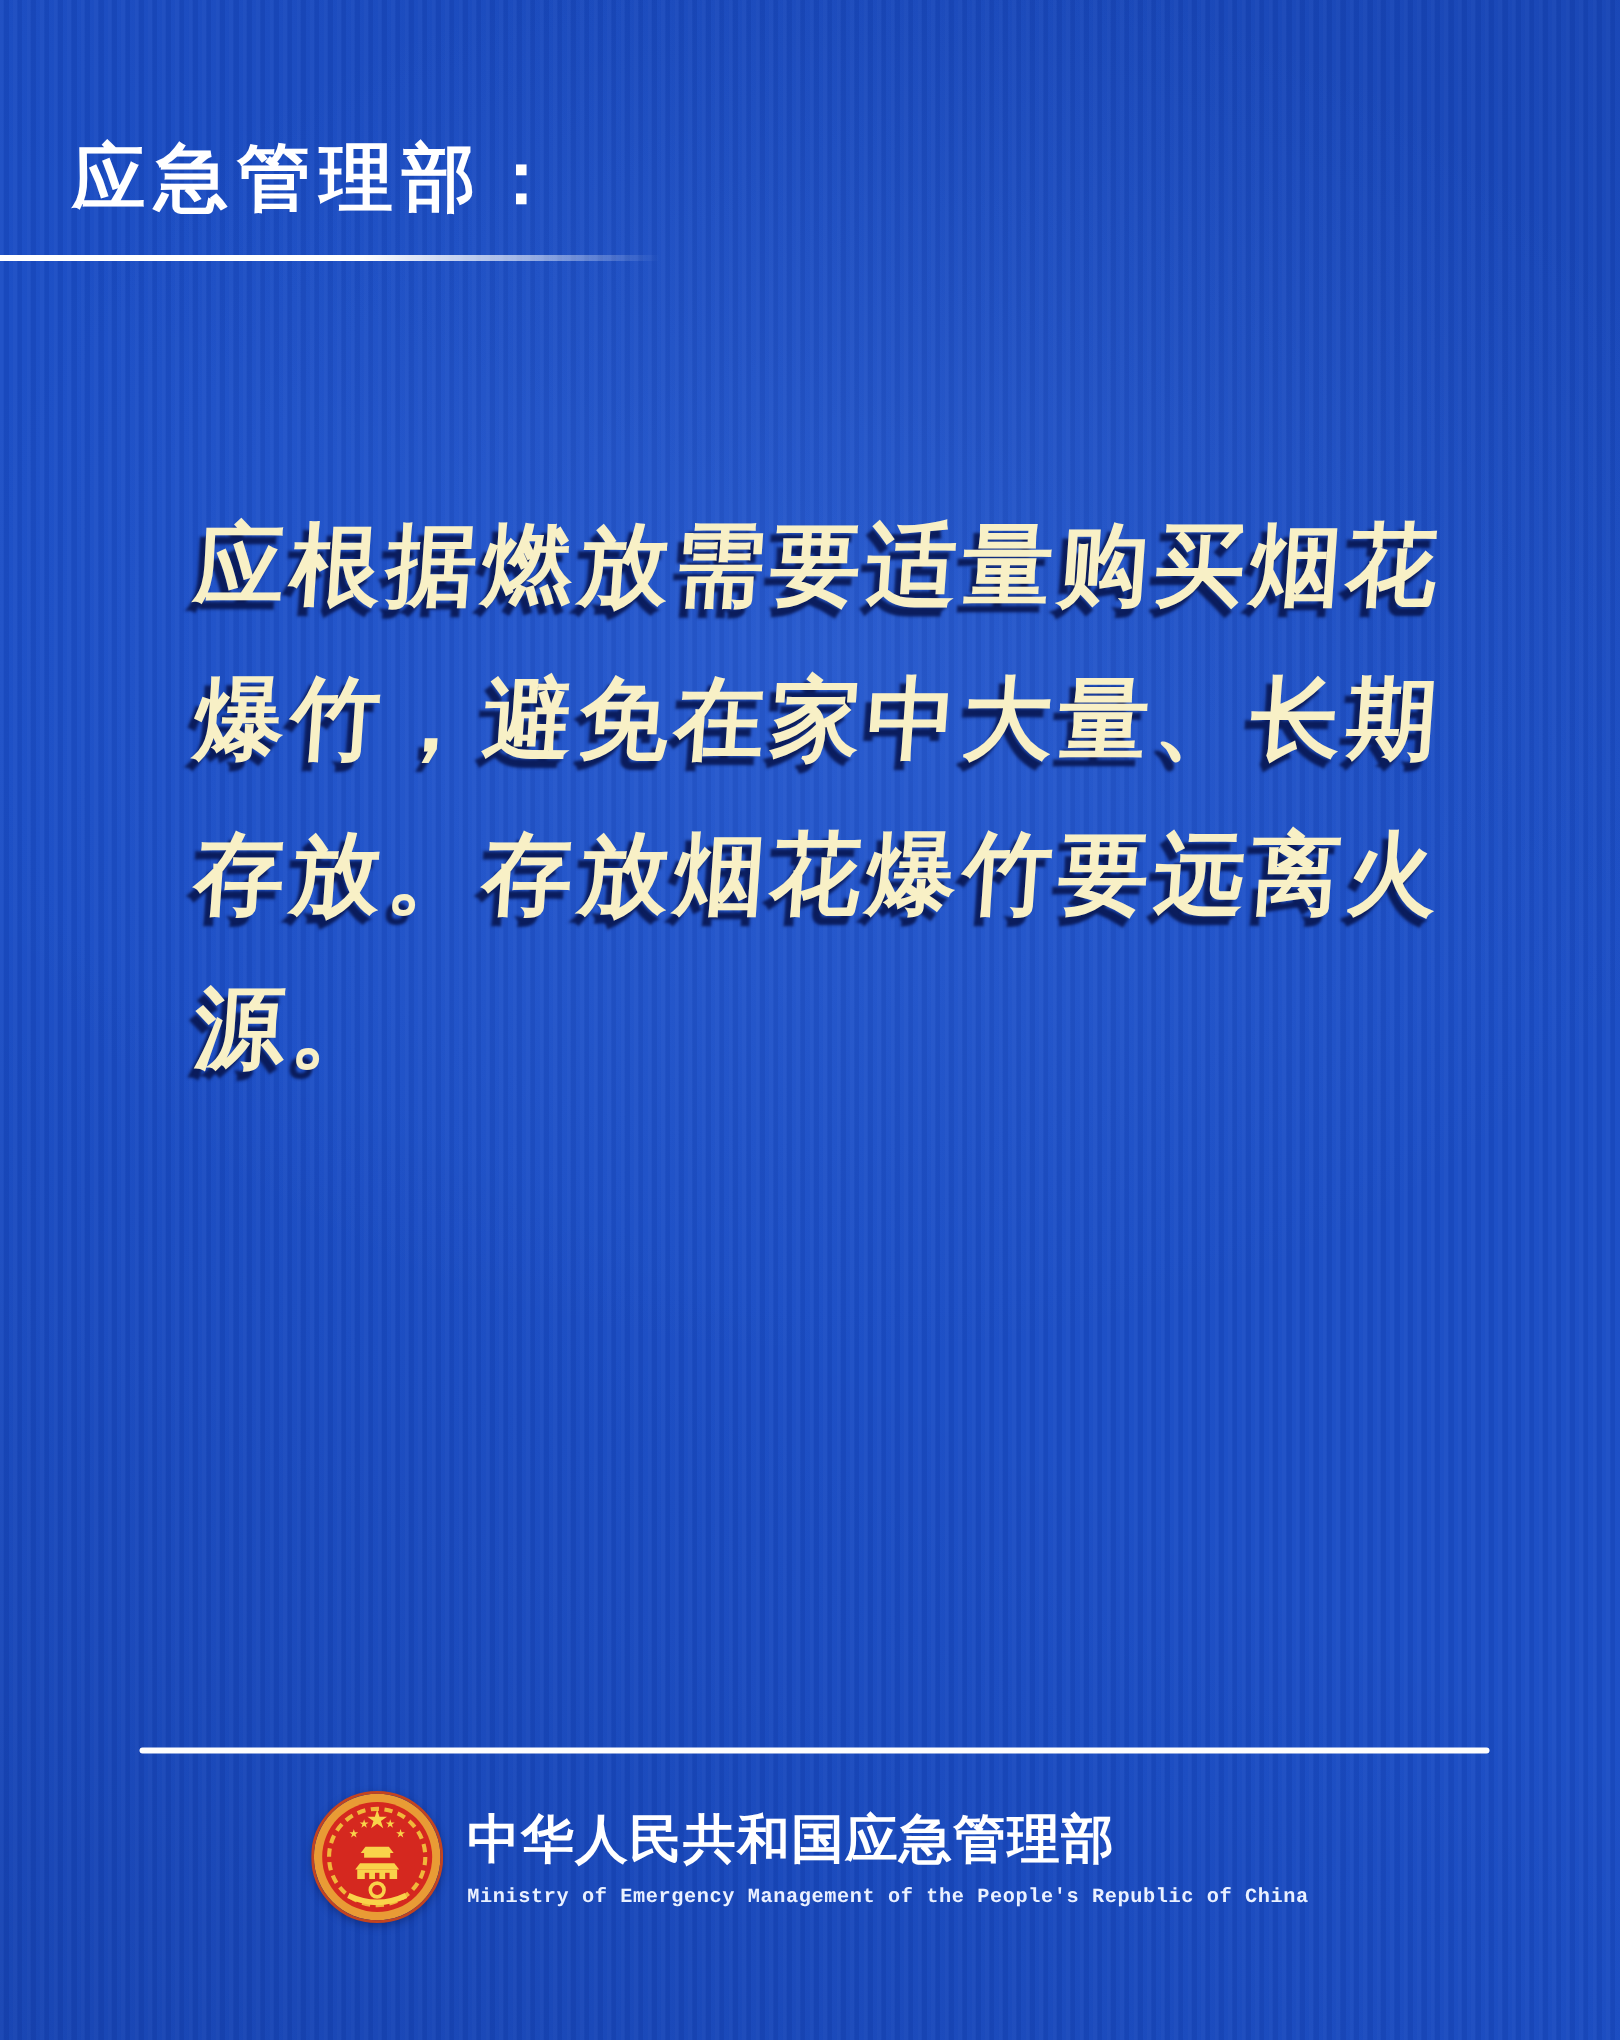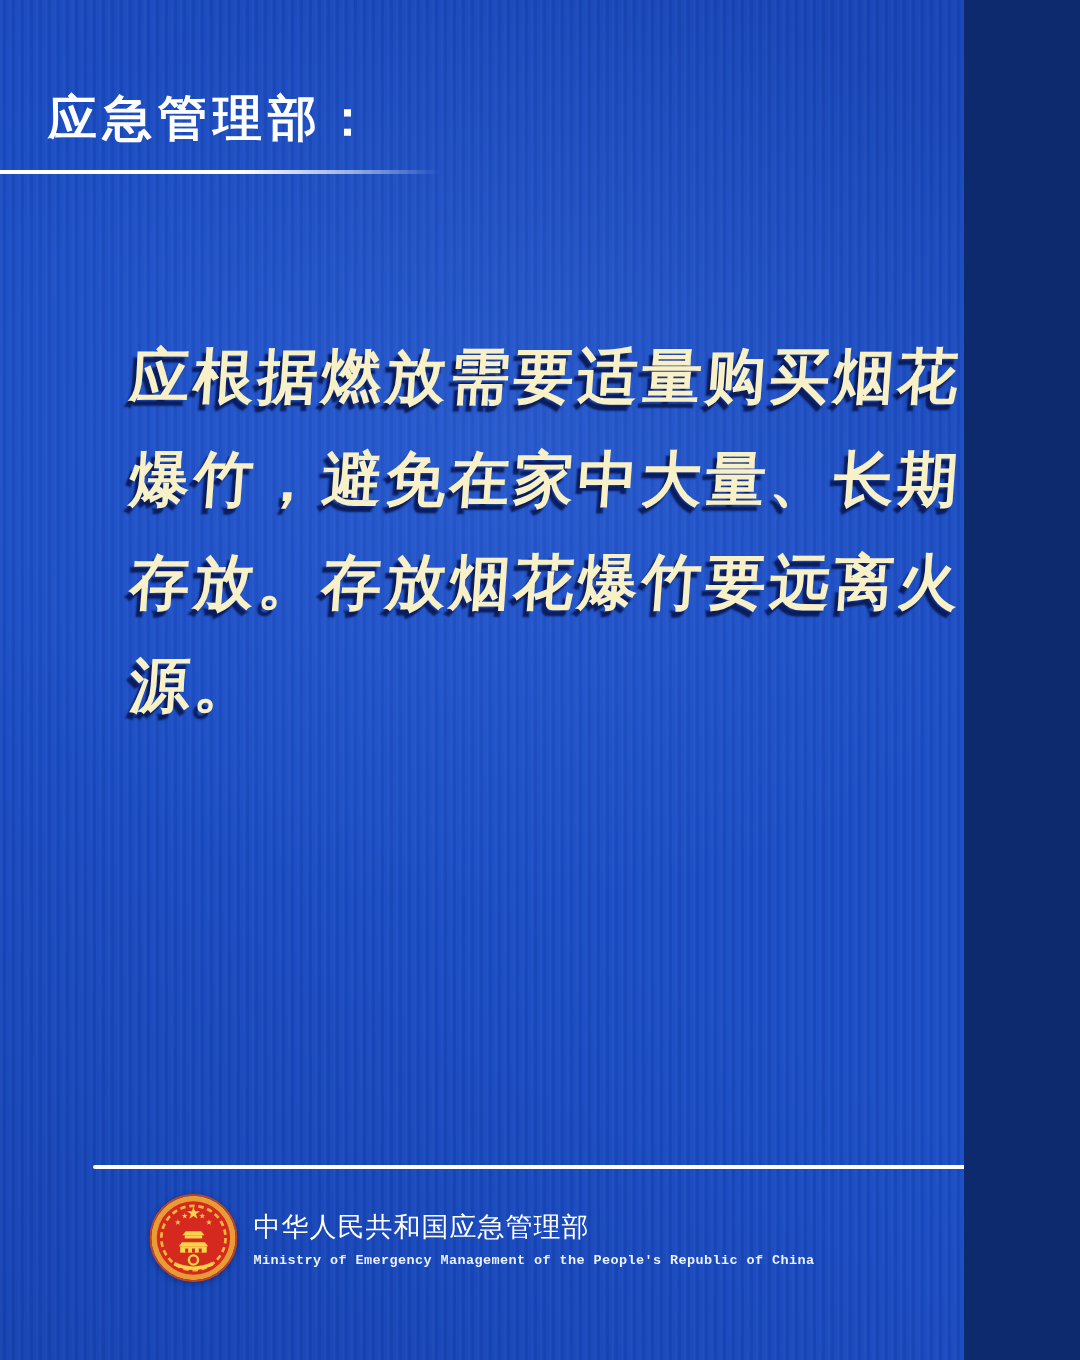--- a/index.html
+++ b/index.html
@@ -1,18 +1,18 @@
 <!DOCTYPE html>
 <html><head>
 <meta charset="utf-8">
 <style>
   html,body{margin:0;padding:0;background:#0d2a6e;}
   .poster{
     position:relative;
-    width:964px;height:1360px;
+    width:1080px;height:1360px;
     overflow:hidden;
     background-color:#1a4dc5;
     background-image:
       radial-gradient(ellipse 980px 760px at 52% 32%, rgba(110,160,255,0.16), rgba(0,0,0,0) 62%),
       linear-gradient(205deg, rgba(0,12,70,0.12), rgba(0,12,70,0) 38%),
       linear-gradient(28deg, rgba(0,12,70,0.14), rgba(0,12,70,0) 40%),
       repeating-linear-gradient(90deg,
         rgba(255,255,255,0.035) 0px, rgba(255,255,255,0.035) 2px,
         rgba(0,0,40,0.05) 3px, rgba(0,0,40,0.05) 6px,
         rgba(255,255,255,0.015) 6px, rgba(255,255,255,0.015) 9px);
@@ -47,21 +47,21 @@
     background:#fdfdfd;
   }
   .brand{
     position:absolute;top:1194px;left:50%;
     transform:translateX(-50%);
     display:flex;align-items:center;gap:16px;
   }
   .emblem{width:88px;height:88px;flex:0 0 auto;filter:drop-shadow(0 2px 3px rgba(0,10,50,0.35));}
   .brand-text{display:flex;flex-direction:column;}
   .brand-zh{
-    font-size:27px;font-weight:400;color:#ffffff;
+    font-size:35px;font-weight:700;color:#ffffff;
     letter-spacing:1px;white-space:nowrap;
   }
   .brand-en{
     margin-top:8px;
     font-family:Liberation Mono, monospace;
     font-size:13.5px;font-weight:700;color:#eaf1ff;
     letter-spacing:0.4px;white-space:nowrap;
   }
 </style>
 </head>

